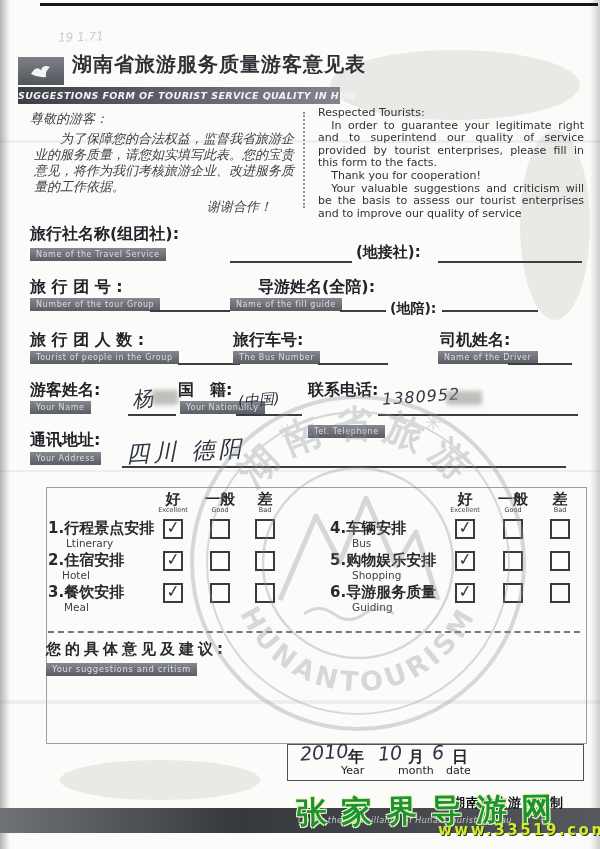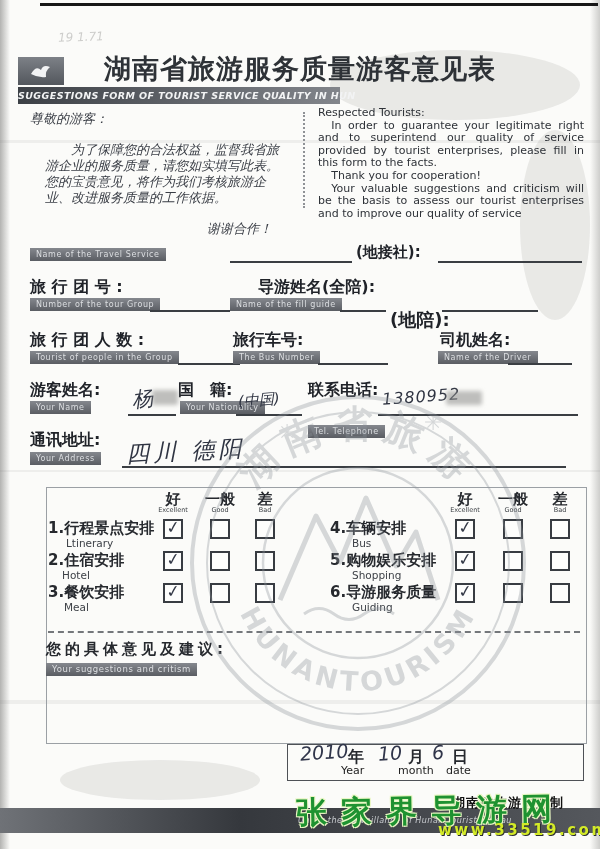--- a/index.html
+++ b/index.html
@@ -8,26 +8,26 @@
   .abs{position:absolute;}
   
   .scan-left{left:0;top:0;width:10px;height:849px;background:linear-gradient(to right,rgba(120,120,118,.55),rgba(120,120,118,0));z-index:0;}
   .scan-right{left:590px;top:0;width:10px;height:849px;background:linear-gradient(to left,rgba(150,150,148,.45),rgba(150,150,148,0));z-index:0;}
   .blotch{background:rgba(170,170,166,.22);border-radius:50%;z-index:0;}
   .streak{background:rgba(130,130,128,.10);z-index:0;}
   .top-rule{left:40px;top:3px;width:558px;height:3px;background:#171717;z-index:2;}
   .pencil{left:58px;top:30px;color:#8a8a88;opacity:.4;font-size:12px;font-style:italic;transform:rotate(-2deg);z-index:1;}
   
   .logo-box{left:18px;top:57px;width:46px;height:28px;background:linear-gradient(#7d8187,#53575d);display:flex;align-items:center;justify-content:center;z-index:2;}
-  .title{left:72px;top:51px;font-size:27px;font-weight:bold;letter-spacing:1px;color:#2e3237;z-index:2;white-space:nowrap;margin-left:32px;}
+  .title{left:72px;top:51px;font-size:20px;font-weight:bold;letter-spacing:1px;color:#2e3237;z-index:2;white-space:nowrap;}
   .subtitle-bar{left:18px;top:87px;width:322px;height:17px;background:linear-gradient(to right,#3c4046,#82858b);color:#f2f3f4;
     font-size:9.5px;font-weight:bold;font-style:italic;line-height:17px;text-align:center;letter-spacing:.4px;z-index:2;white-space:nowrap;}
   
   .intro-zh{left:30px;top:111px;width:270px;font-size:13px;line-height:16px;color:#3a3e46;font-style:italic;z-index:2;}
-  .intro-zh p{margin:15px;text-indent:2em;}
+  .intro-zh p{margin:4px;text-indent:2em;}
   .intro-zh .thanks{text-align:right;padding-right:28px;}
   .intro-divider{left:303px;top:112px;height:96px;width:0;border-left:2px dotted #8f9296;z-index:2;}
   .intro-en{left:318px;top:107px;width:266px;font-size:11px;line-height:12.6px;color:#2e3238;text-align:justify;z-index:2;}
   .intro-en p{margin:0;text-indent:1.2em;}
   .intro-en .sal{text-indent:0;}
   
   .lbl{font-weight:bold;font-size:16px;color:#202329;white-space:nowrap;z-index:2;}
   .lbl.sm{font-size:15px;}
   .gbar{display:inline-block;background:linear-gradient(#85888e,#5a5d63);color:#dddfe2;font-size:8px;line-height:11px;
         padding:1px 6px;letter-spacing:.6px;white-space:nowrap;filter:blur(.5px);z-index:2;}
@@ -90,32 +90,33 @@
     <div class="thanks">谢谢合作！</div>
   </div>
   <div class="abs intro-divider"></div>
   <div class="abs intro-en">
     <p class="sal">Respected Tourists:</p>
     <p>In order to guarantee your legitimate right and to superintend our quality of service provided by tourist enterprises, please fill in this form to the facts.</p>
     <p>Thank you for cooperation!</p>
     <p>Your valuable suggestions and criticism will be the basis to assess our tourist enterprises and to improve our quality of service</p>
   </div>
 
+  <div class="abs lbl" style="left:30px;top:224px;">旅行社名称(组团社):</div>
   <div class="abs gbar" style="left:30px;top:248px;">Name  of  the  Travel  Service</div>
   <div class="abs uline" style="left:230px;top:261px;width:122px;"></div>
   <div class="abs lbl sm" style="left:356px;top:243px;">(地接社):</div>
   <div class="abs uline" style="left:438px;top:261px;width:144px;"></div>
 
   <div class="abs lbl" style="left:30px;top:277px;">旅 行 团 号 :</div>
   <div class="abs gbar" style="left:30px;top:298px;">Number of the tour Group</div>
   <div class="abs uline" style="left:150px;top:310px;width:80px;"></div>
   <div class="abs lbl" style="left:230px;top:277px;margin-left:28px;">导游姓名(全陪):</div>
   <div class="abs gbar" style="left:230px;top:298px;">Name of the fill guide</div>
   <div class="abs uline" style="left:340px;top:310px;width:46px;"></div>
-  <div class="abs lbl sm" style="left:390px;top:308px;font-size:18px;">(地陪):</div>
+  <div class="abs lbl sm" style="left:390px;top:300px;font-size:14px;">(地陪):</div>
   <div class="abs uline" style="left:442px;top:310px;width:96px;"></div>
 
   <div class="abs lbl" style="left:30px;top:330px;">旅 行 团 人 数 :</div>
   <div class="abs gbar" style="left:30px;top:351px;">Tourist of people in the Group</div>
   <div class="abs uline" style="left:178px;top:363px;width:62px;"></div>
   <div class="abs lbl" style="left:233px;top:330px;">旅行车号:</div>
   <div class="abs gbar" style="left:233px;top:351px;">The Bus Number</div>
   <div class="abs uline" style="left:318px;top:363px;width:70px;"></div>
   <div class="abs lbl" style="left:440px;top:330px;">司机姓名:</div>
   <div class="abs gbar" style="left:438px;top:351px;">Name of the Driver</div>

